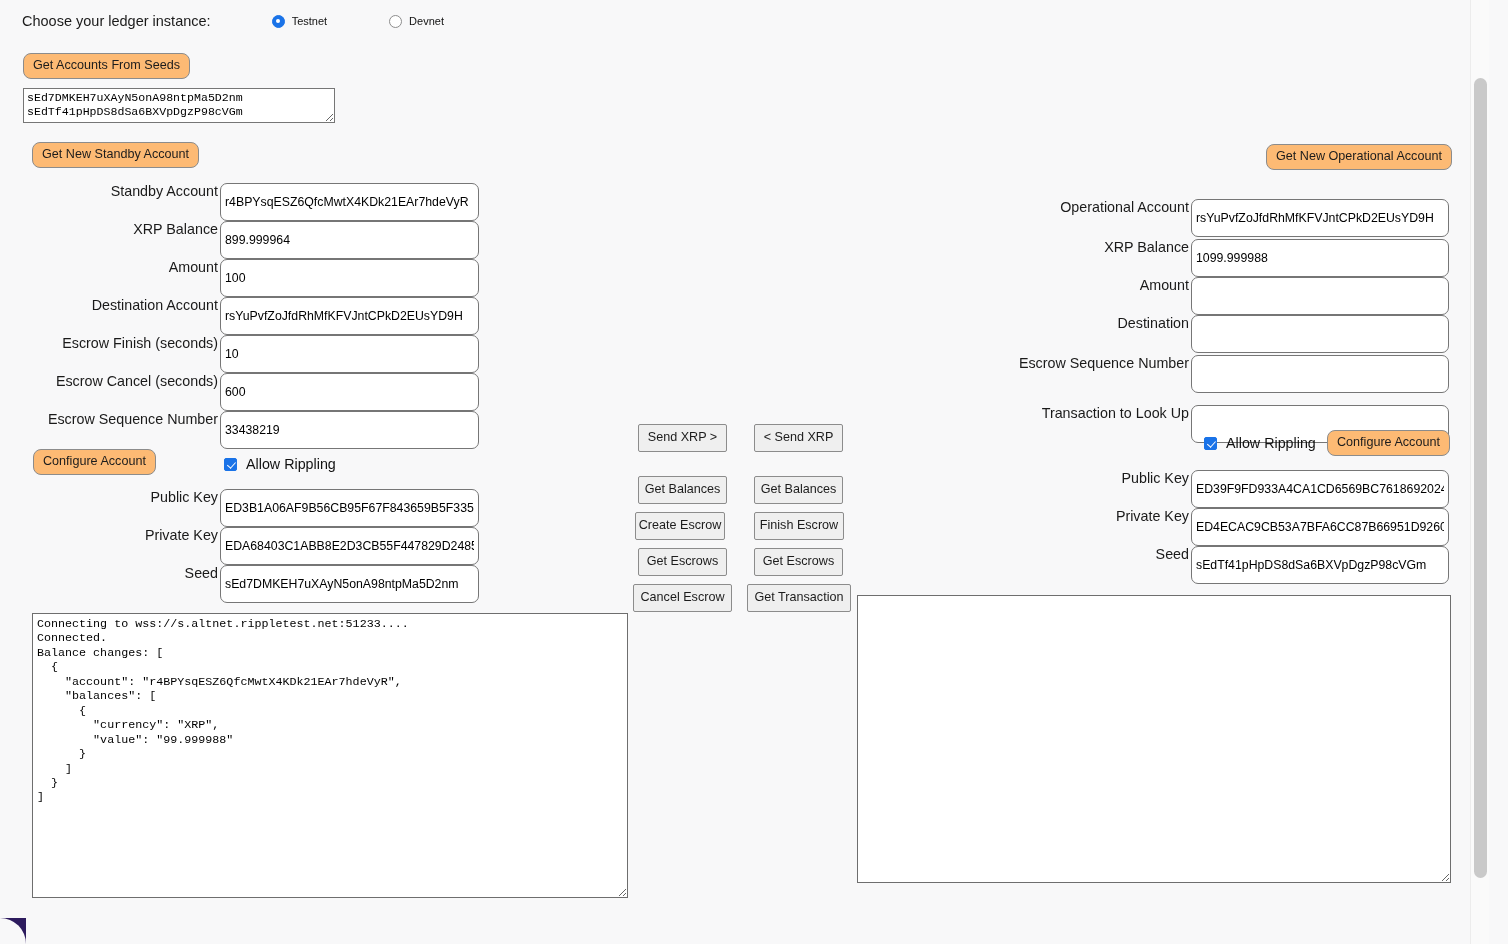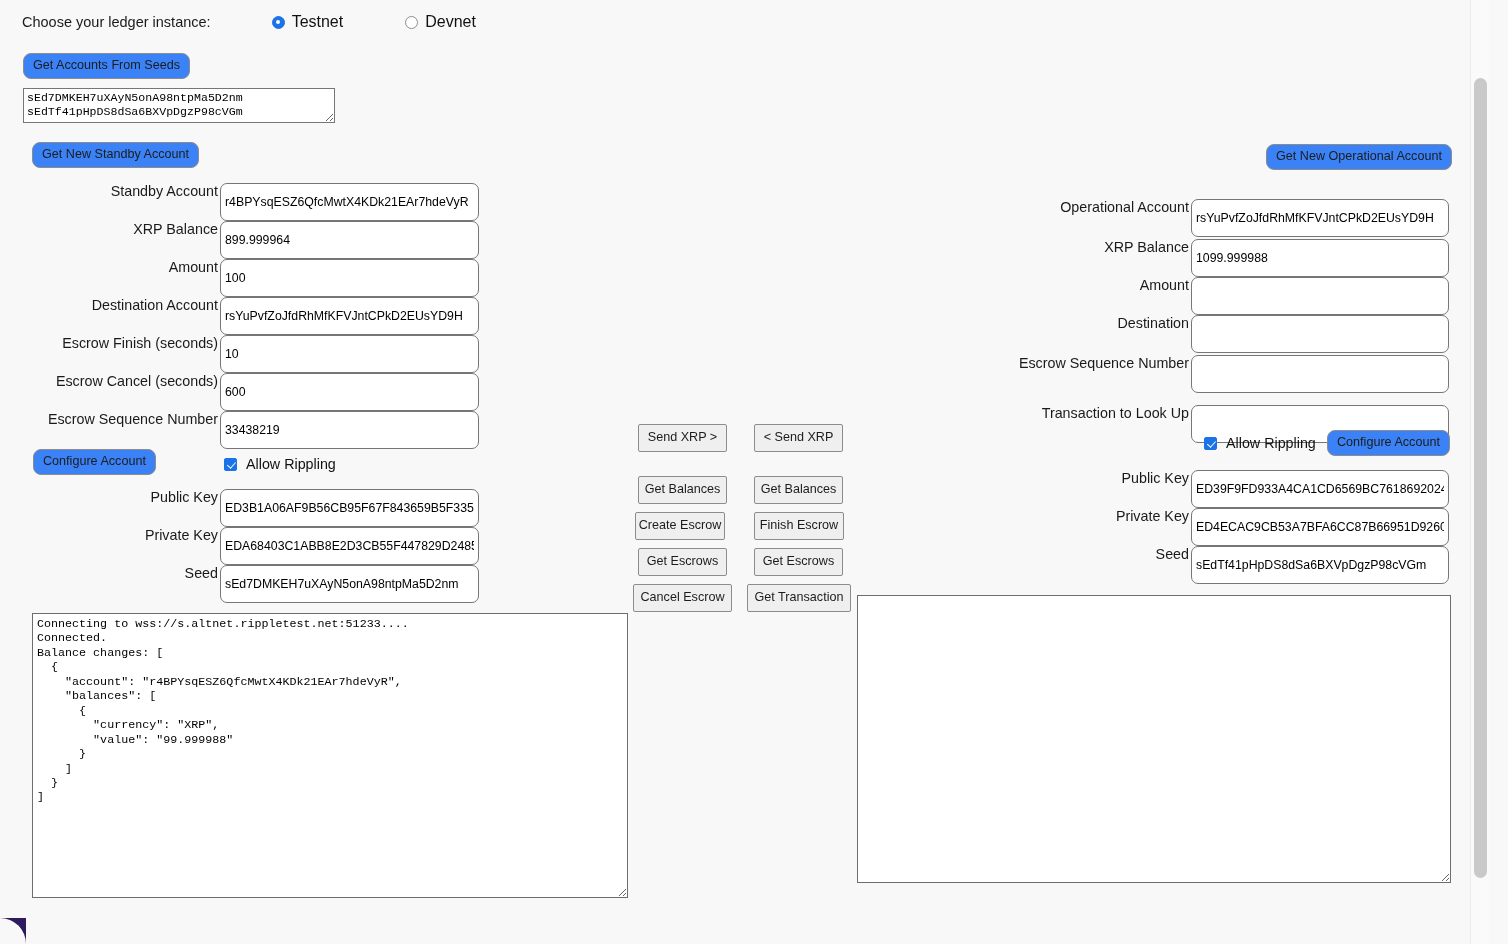--- a/index.html
+++ b/index.html
@@ -92,28 +92,28 @@
     background: #1a73e8;
   }
   .radio.checked::after {
     content: "";
     position: absolute;
     left: 3.5px; top: 3.5px;
     width: 4px; height: 4px;
     border-radius: 50%;
     background: #fff;
   }
-  .radio-text { font-size: 16px; }
+  .radio-text { font-size: 11px; }
 
   
   .btn {
     font-family: "Liberation Sans", sans-serif;
     font-size: 12.6px;
     color: #1c1c1c;
-    background: #3b82f6;
+    background: #fdba74;
     border: 1px solid #8c8c8c;
     border-radius: 8px;
     padding: 5px 9px 6px 9px;
     line-height: 1;
     cursor: default;
     white-space: nowrap;
   }
 
   #get-accounts-btn { position: absolute; left: 23px; top: 53px; }
   #seeds-textarea {

